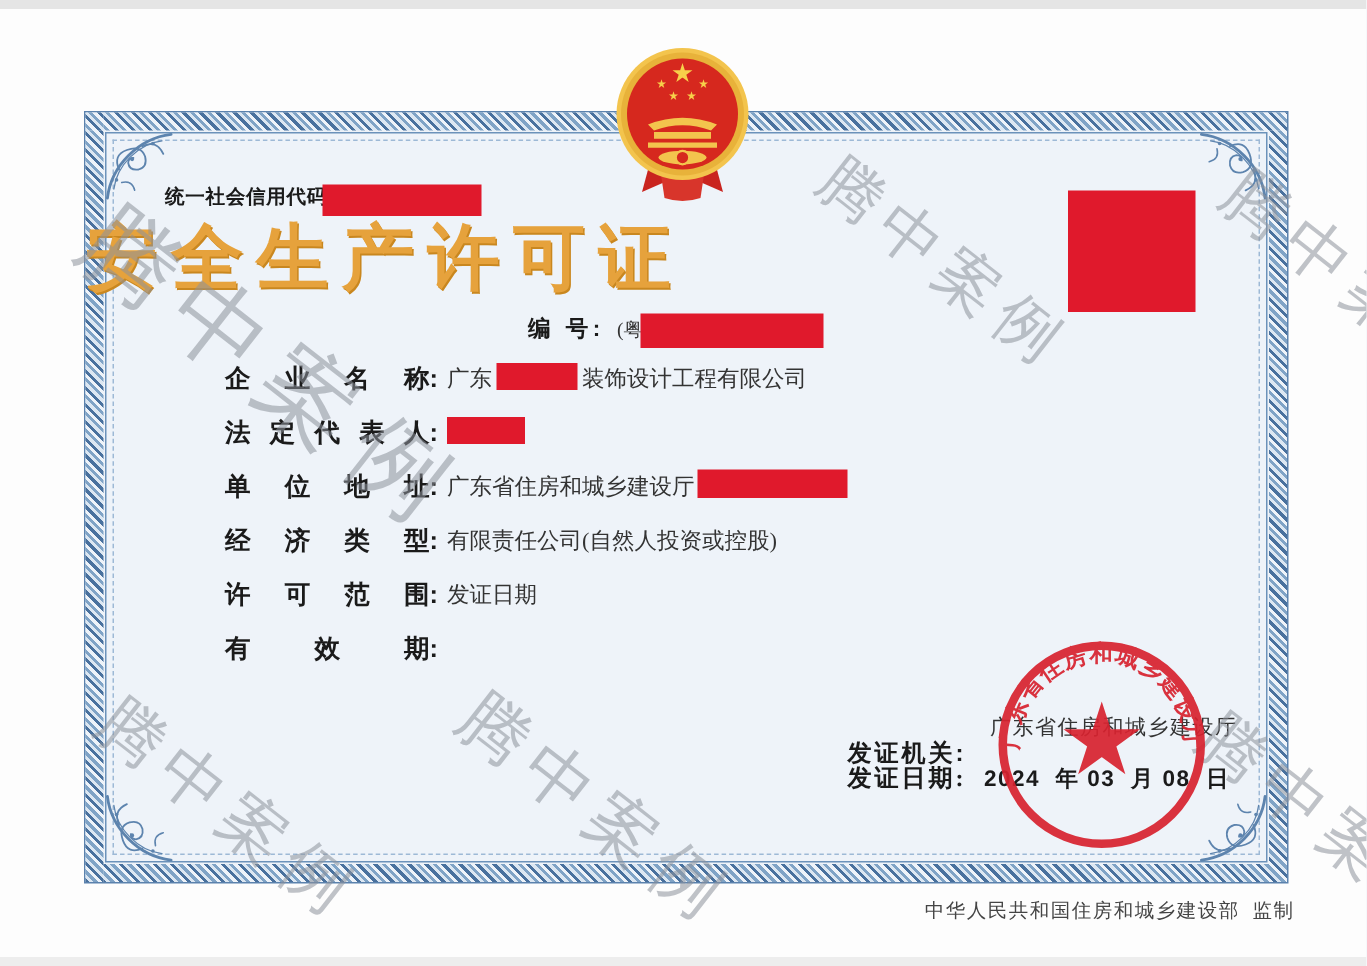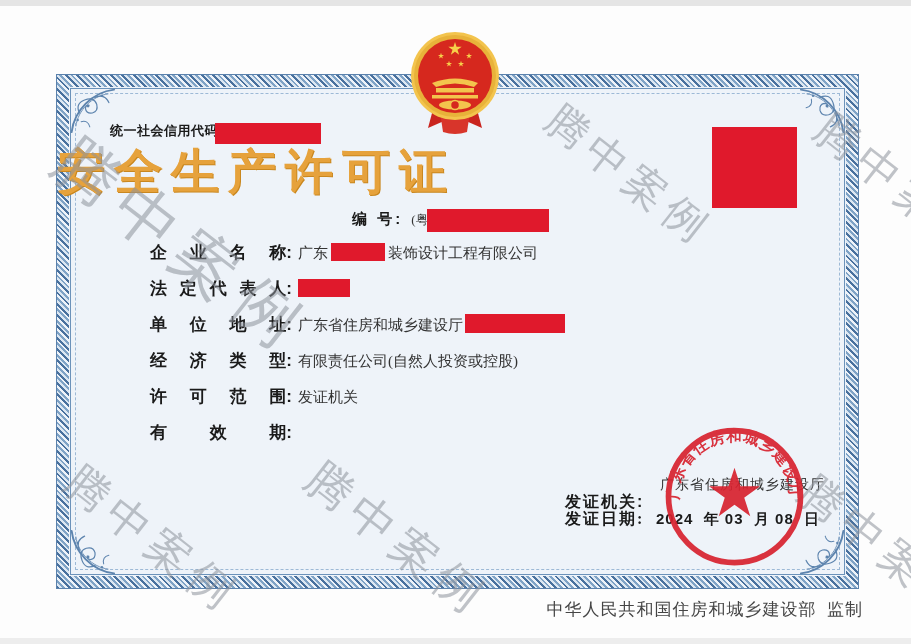--- a/index.html
+++ b/index.html
@@ -66,21 +66,21 @@
   }
   .row-company{top:241px;} .row-legal{top:277px;} .row-addr{top:313px;}
   .row-econ{top:349px;} .row-scope{top:385px;} .row-valid{top:421px;}
   .valid-sep{margin:0 18px 0 38px;font-weight:bold;color:#1a1a1a;font-size:16px;}
 
   .issuer-label{position:absolute;font-size:16px;font-weight:bold;letter-spacing:2px;}
   .issuer-value{position:absolute;font-size:14px;font-family:"Liberation Serif","DejaVu Serif",serif;color:#333;letter-spacing:1px;}
   .keep-space{white-space:pre;}
 
   .footer-line{
-    position:absolute;right:48px;top:598px;font-size:17px;color:#454545;
+    position:absolute;right:48px;top:598px;font-size:13px;color:#454545;
     font-family:"Liberation Serif","DejaVu Serif",serif;letter-spacing:1px;white-space:pre;
   }
 
   
   .wm{
     position:absolute;color:rgba(140,146,155,.55);font-weight:400;
     letter-spacing:.18em;transform:rotate(38deg);transform-origin:left top;
     white-space:nowrap;z-index:7;pointer-events:none;font-family:"Liberation Sans",sans-serif;
   }
   .wm1{left:88px;top:118px;font-size:64px;}
@@ -231,21 +231,21 @@
         <span>型:</span>
       </span><span class="f-value">有限责任公司(自然人投资或控股)</span>
   </div>
 
   <div class="field-row row-scope">
     <span class="f-label">
         <span>许</span>
         <span>可</span>
         <span>范</span>
         <span>围:</span>
-      </span><span class="f-value">发证机关</span>
+      </span><span class="f-value">发证日期</span>
   </div>
 
   <div class="field-row row-valid">
     <span class="f-label">
         <span>有</span>
         <span>效</span>
         <span>期:</span>
       </span>
   </div>
 

